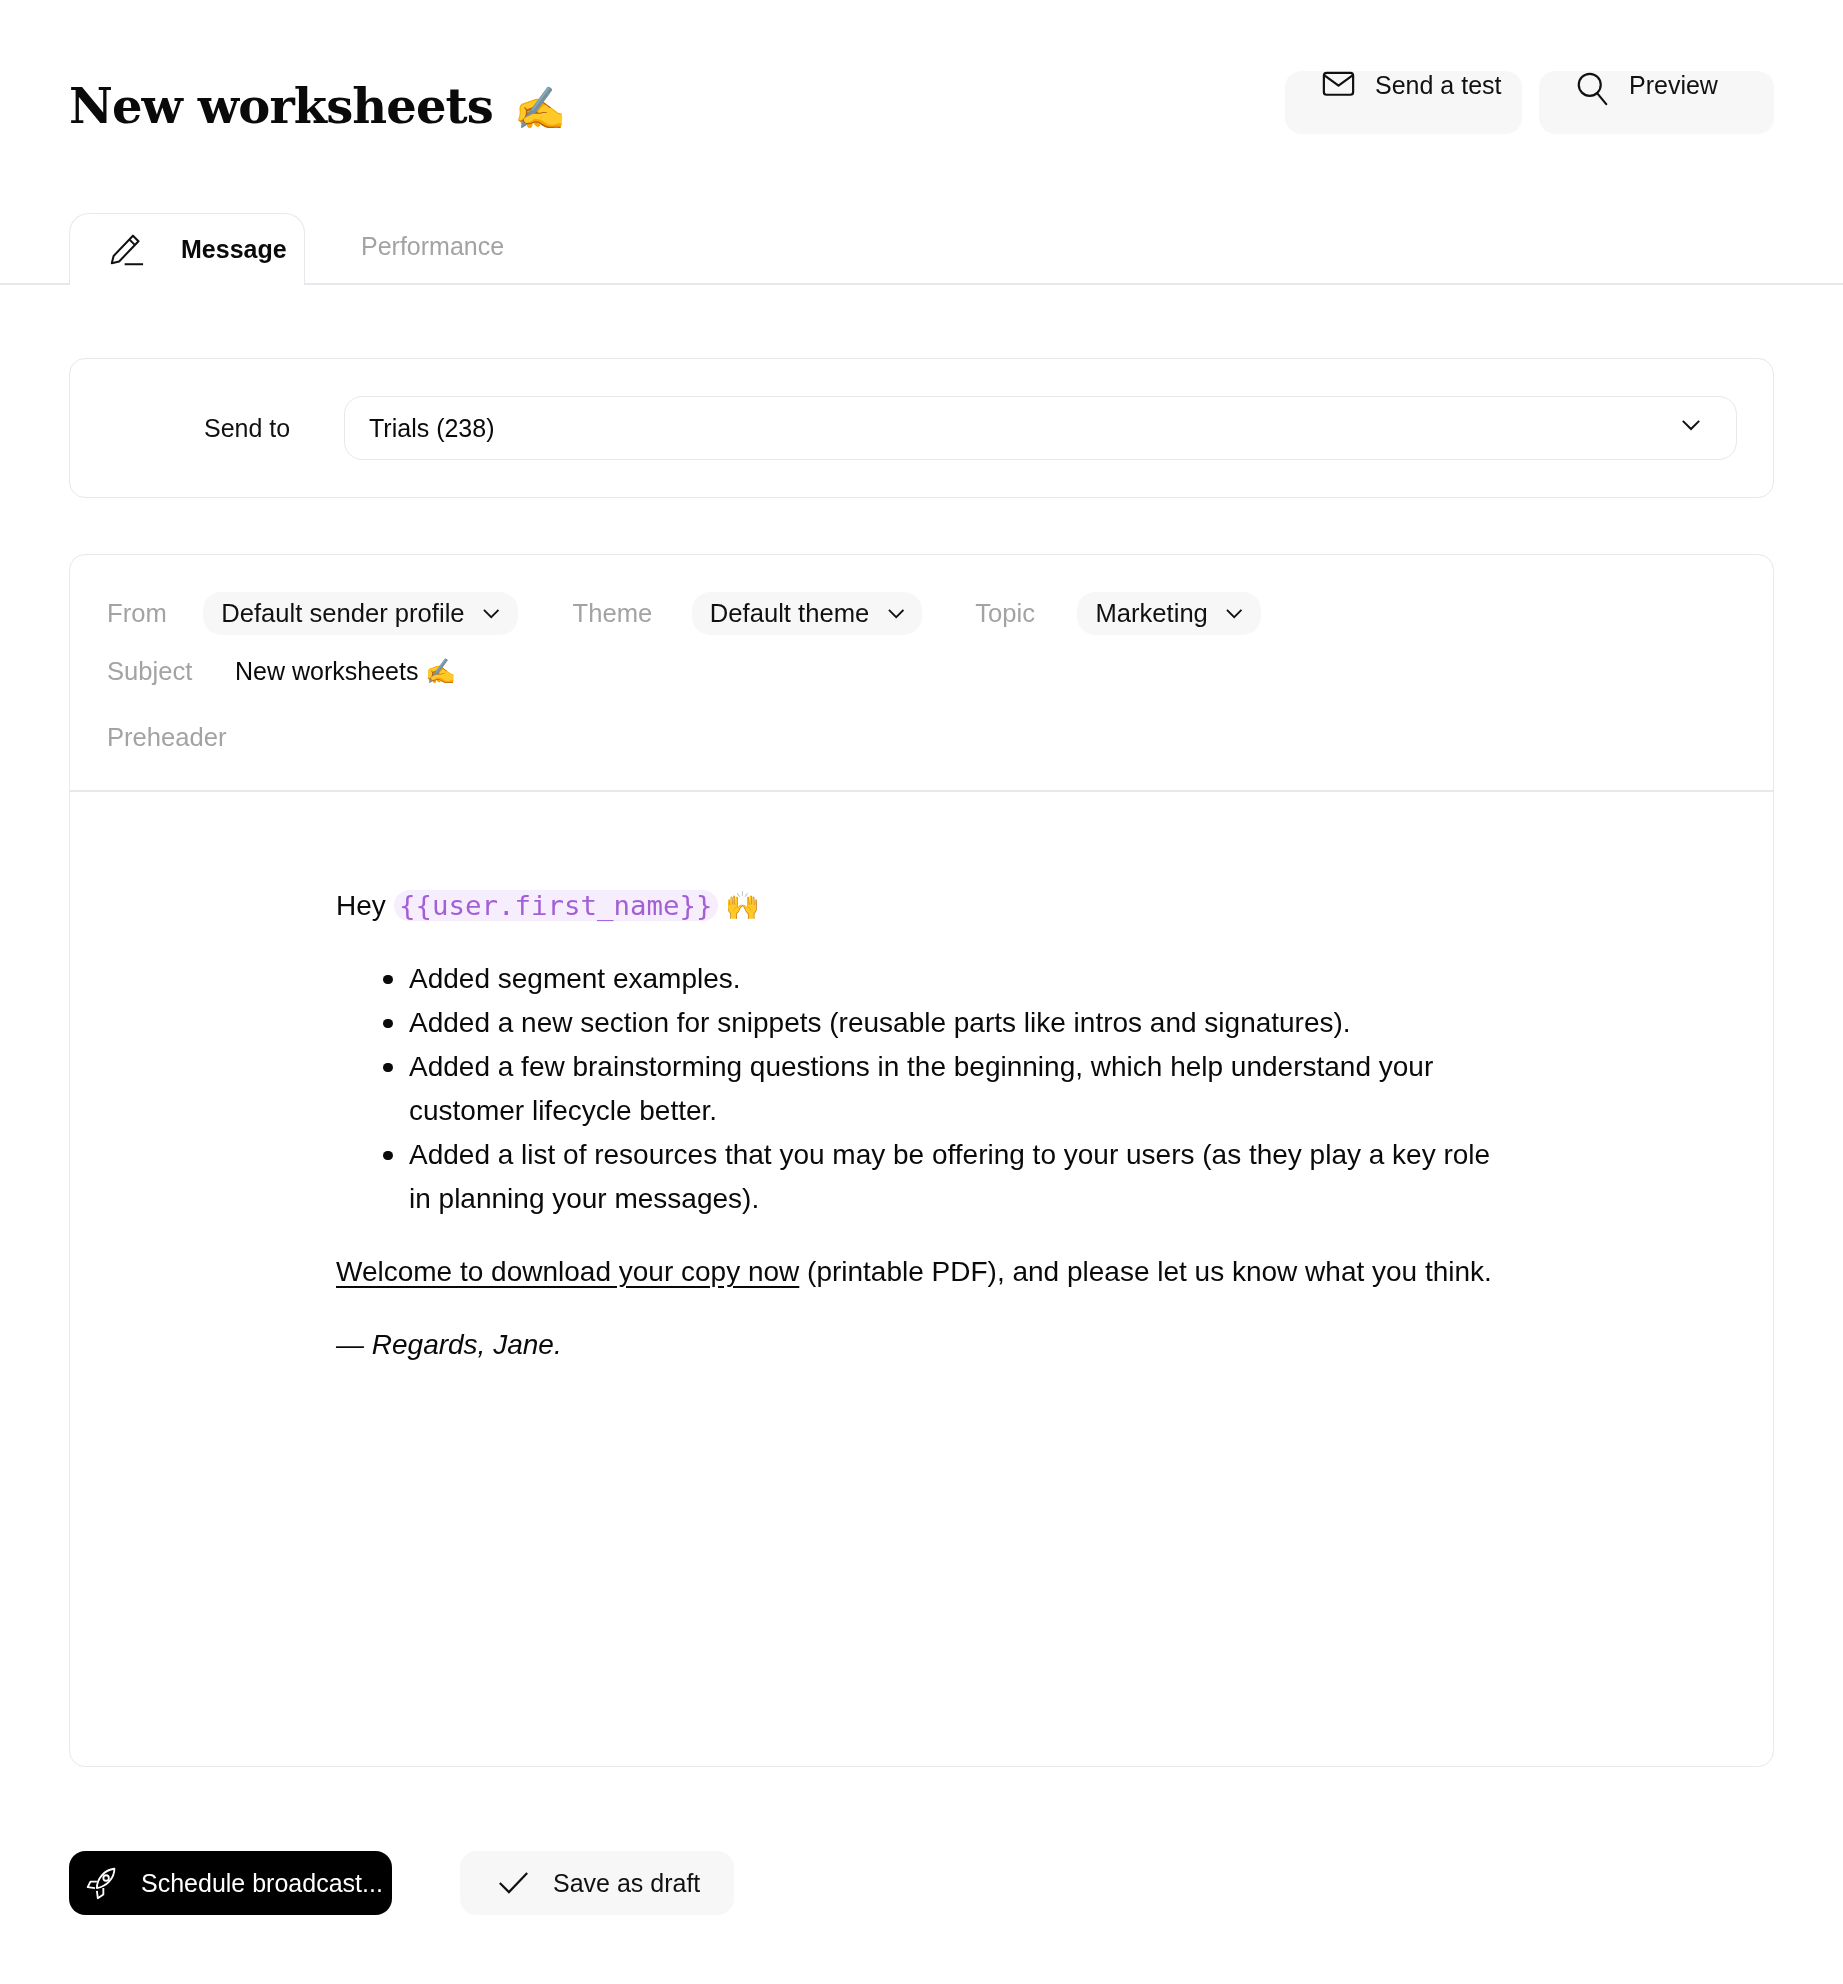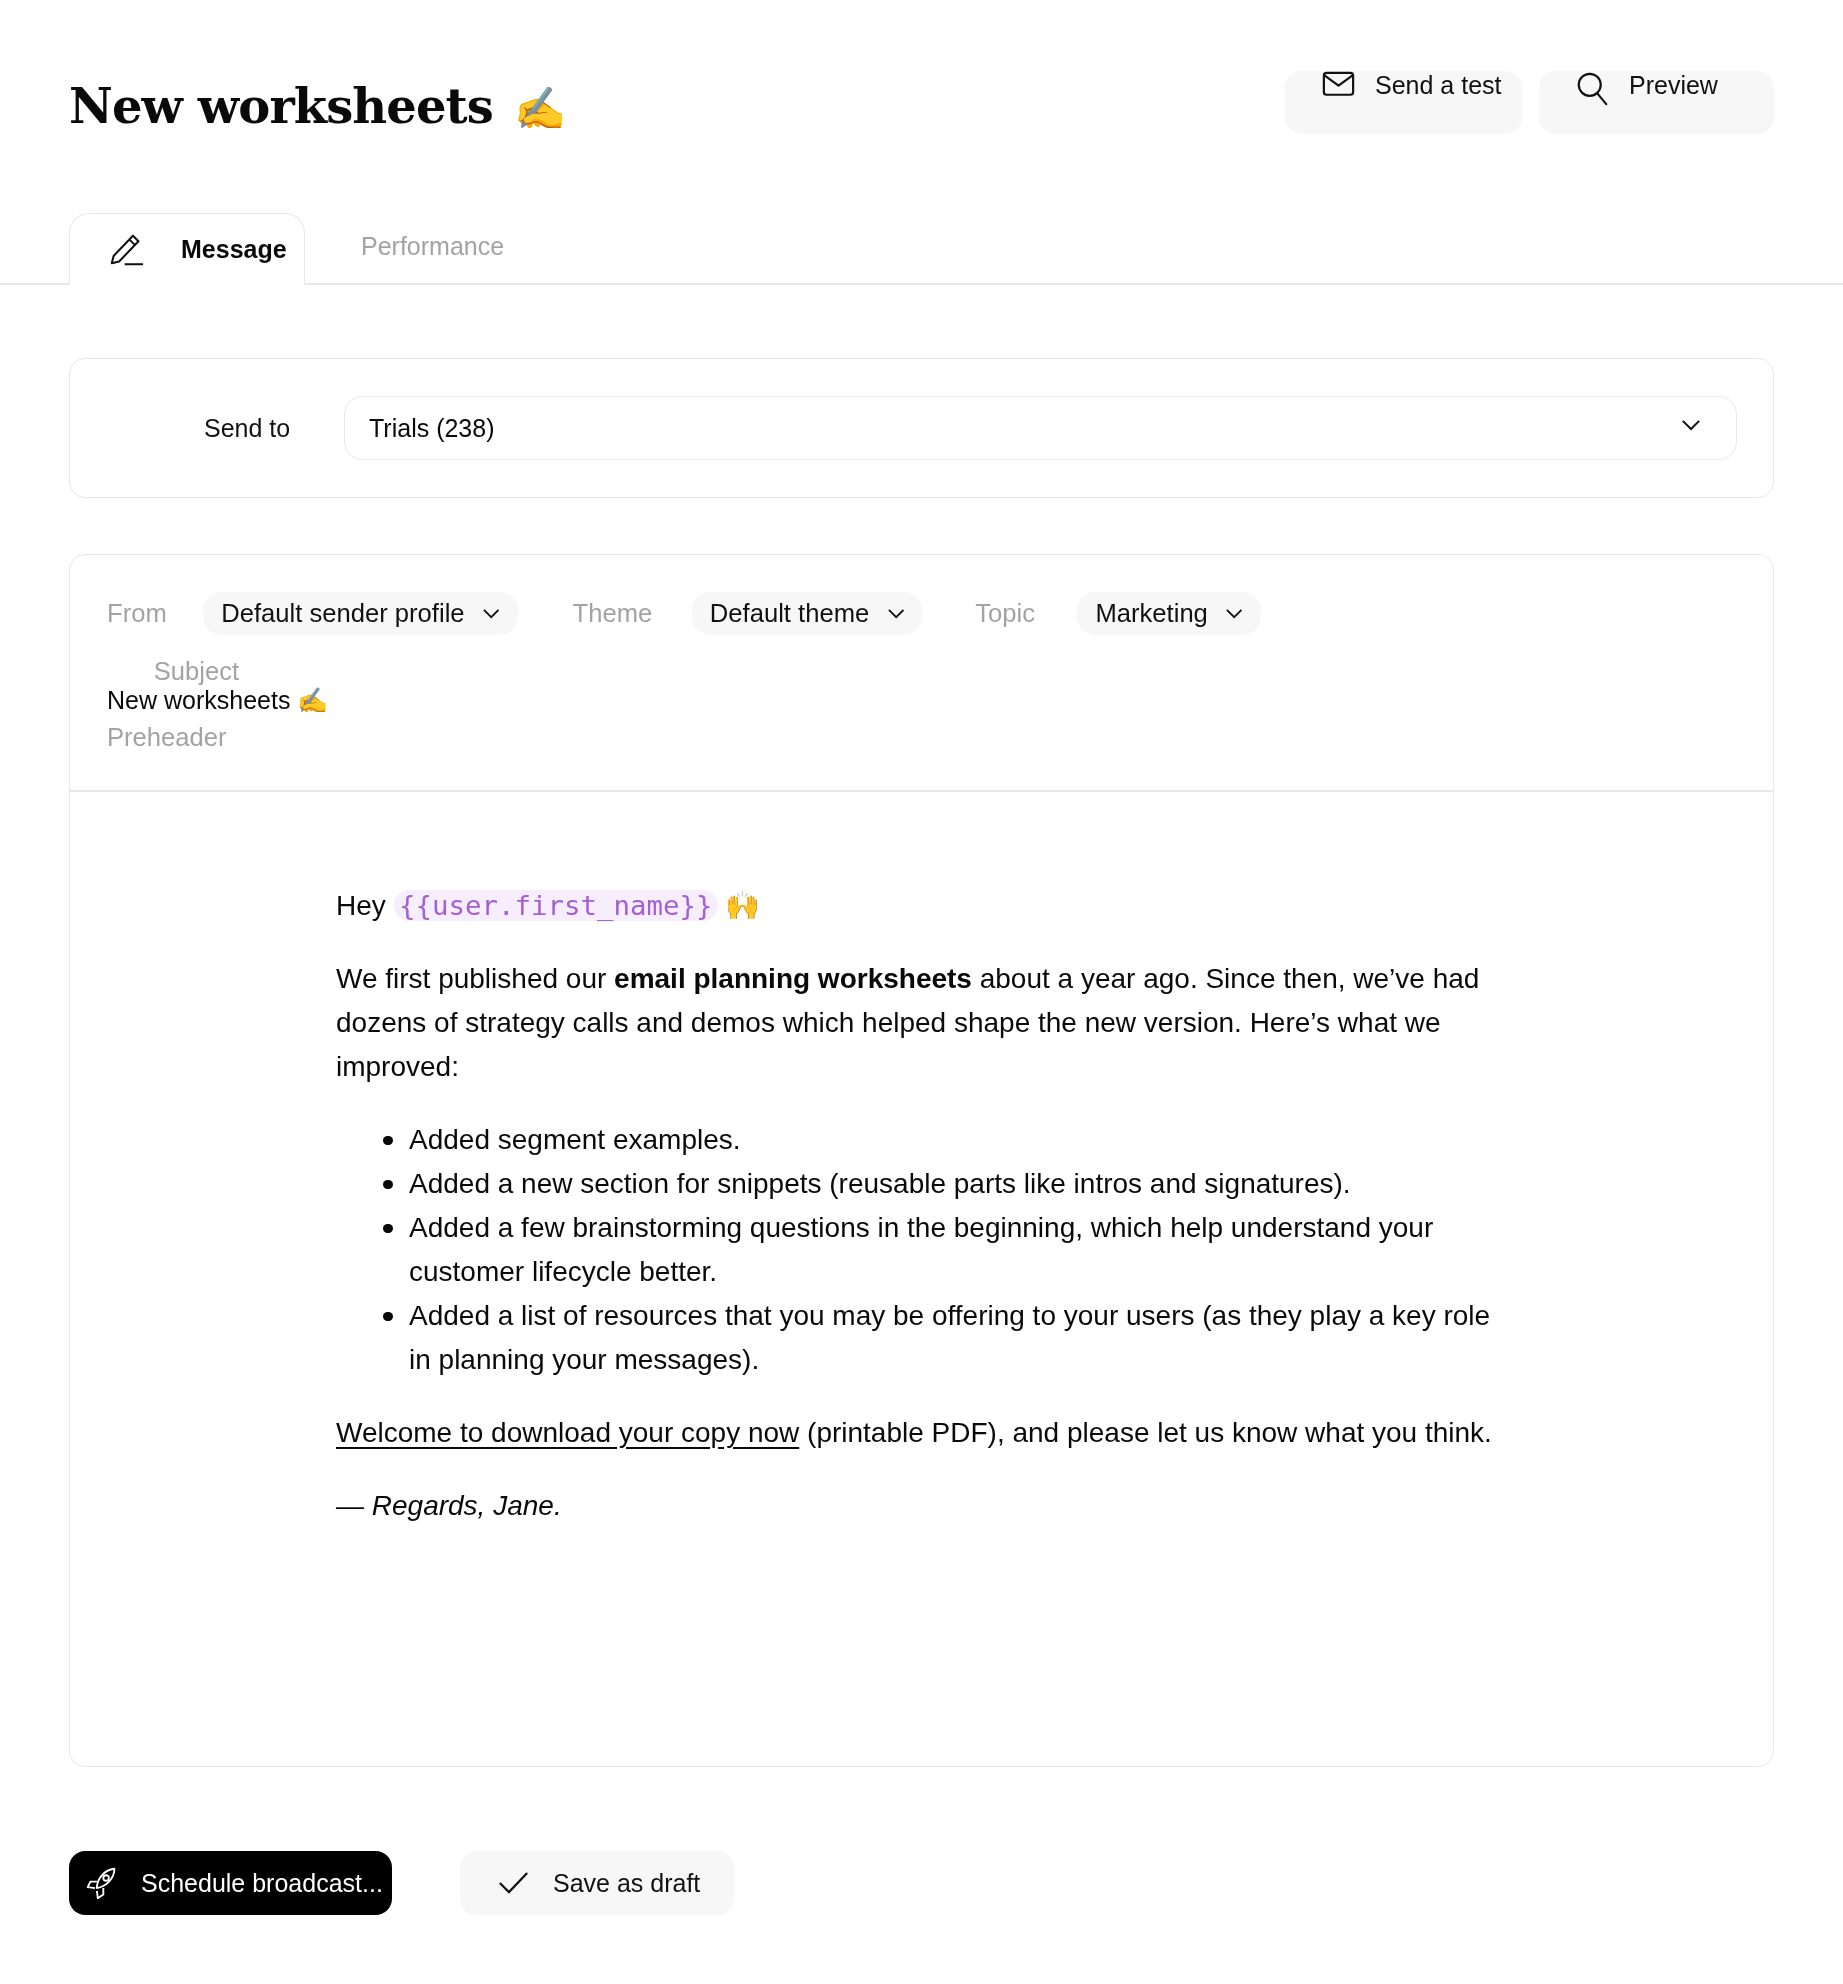--- a/index.html
+++ b/index.html
@@ -51,21 +51,21 @@
 
   .card-editor { top: 554px; height: 1213px; }
   .meta-row { position: absolute; left: 37px; display: flex; align-items: center; font-size: 25.6px; }
   .meta-label { color: #a3a3a3; }
   .pill {
     height: 43px; border-radius: 18.3px; background: #f7f7f7;
     display: flex; align-items: center; padding: 0 18.3px; gap: 18.3px;
     font-size: 25.6px; color: #111; cursor: pointer;
   }
   .row-1 { top: 37px; }
-  .row-2 { top: 102px; flex-direction: column; }
+  .row-2 { top: 102px; }
   .row-3 { top: 164px; }
   .divider { position: absolute; left: 0; right: 0; top: 235px; height: 1.8px; background: #e8e8ec; }
 
   .body {
     position: absolute; left: 266px; top: 329px; width: 1179px;
     font-size: 28px; line-height: 44px; color: #0a0a0a;
   }
   .body p { margin-bottom: 29px; }
   .var-chip {
     font-family: "DejaVu Sans Mono", "Liberation Mono", monospace; font-size: 27.4px;
@@ -168,21 +168,20 @@
   </div>
 
   <div class="divider"></div>
 
   <div class="body">
     <p>
       <span>Hey</span>
       <span class="var-chip">{{user.first_name}}</span>
       <span>🙌</span>
     </p>
-    <p><span>We first published our </span><strong>email planning worksheets</strong><span> about a year ago. Since then, we’ve had dozens of strategy calls and demos which helped shape the new version. Here’s what we improved:</span></p>
     <ul>
       <li>Added segment examples.</li>
       <li>Added a new section for snippets (reusable parts like intros and signatures).</li>
       <li>Added a few brainstorming questions in the beginning, which help understand your customer lifecycle better.</li>
       <li>Added a list of resources that you may be offering to your users (as they play a key role in planning your messages).</li>
     </ul>
     <p><a>Welcome to download your copy now</a><span> (printable PDF), and please let us know what you think.</span></p>
     <p><em>— Regards, Jane.</em></p>
   </div>
 </div>

